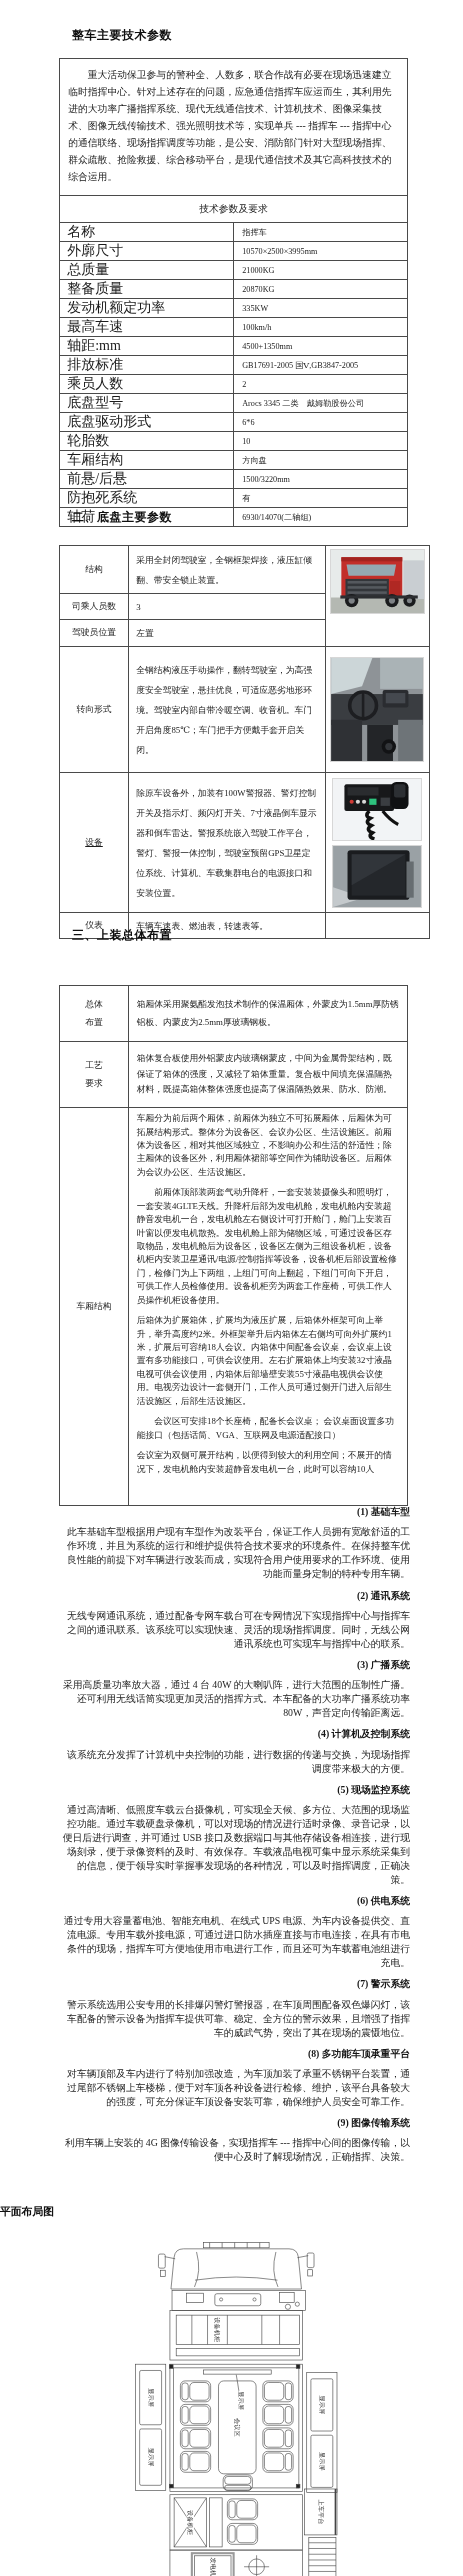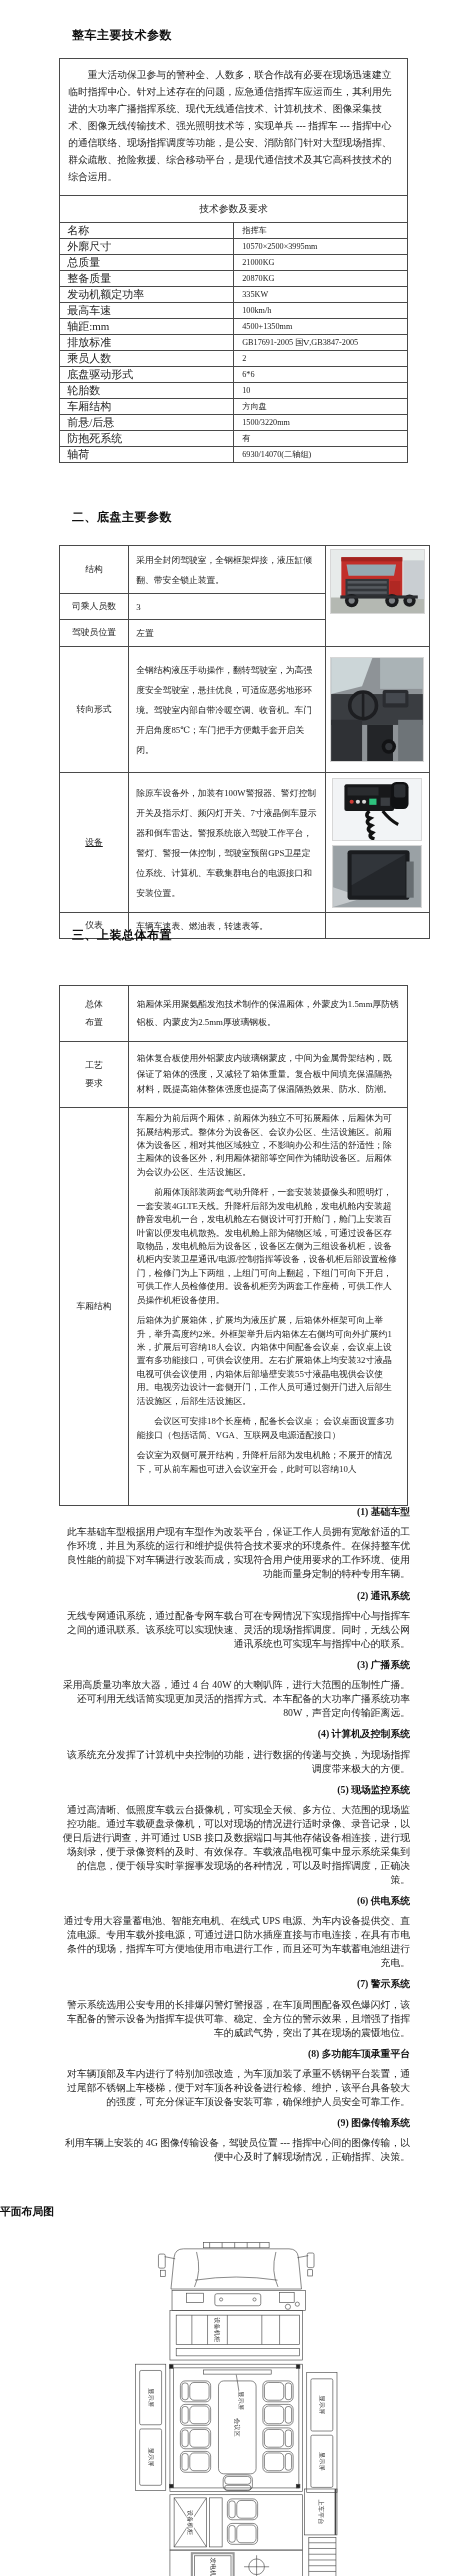--- a/index.html
+++ b/index.html
@@ -9,21 +9,21 @@
   .h-main{font-weight:bold;font-size:12px;color:#101010;letter-spacing:0.5px;}
   .h-center{width:464px;font-weight:bold;font-size:10.8px;color:#101010;}
 
   table{border-collapse:collapse;table-layout:fixed;}
   .dtab td{border:1px solid #4a4a4a;vertical-align:middle;overflow:hidden;}
 
   
   .t1{width:349px;}
   .t1 .intro-cell{font-size:9.8px;line-height:17px;padding:7.2px 8.2px;text-indent:2em;height:122px;vertical-align:top;}
   .t1 .hdr{height:24px;text-align:center;font-size:9.8px;}
-  .t1 .lab{width:164px;font-size:11px;padding:0 0 0 7.2px;height:15px;margin-left:23px;}
+  .t1 .lab{width:164px;font-size:14px;padding:0 0 0 7.2px;height:15px;margin-left:23px;}
   .t1 .val{font-size:8.2px;padding:0 0 0 8.2px;height:15px;}
 
   
   .t2{width:349px;}
   .t2 .lab{width:66px;text-align:center;font-size:8.8px;}
   .t2 .txt{width:182px;font-size:8.8px;line-height:20px;padding:1px 7.2px;vertical-align:middle;}
   .t2 .pic{width:98px;text-align:center;vertical-align:top;padding:3.1px 2.1px;}
 
   
   .t3{width:349px;}
@@ -85,20 +85,24 @@
           <td class="lab">轴距:mm</td>
           <td class="val">4500+1350mm</td>
         </tr>
     <tr>
           <td class="lab">排放标准</td>
           <td class="val">GB17691-2005 国Ⅴ,GB3847-2005</td>
         </tr>
     <tr>
           <td class="lab">乘员人数</td>
           <td class="val">2</td>
+        </tr>
+    <tr>
+          <td class="lab">底盘型号</td>
+          <td class="val">Arocs 3345 二类　戴姆勒股份公司</td>
         </tr>
     <tr>
           <td class="lab">底盘驱动形式</td>
           <td class="val">6*6</td>
         </tr>
     <tr>
           <td class="lab">轮胎数</td>
           <td class="val">10</td>
         </tr>
     <tr>
@@ -227,21 +231,21 @@
       <td class="lab" style="height:63px;"><span class="wrap2">工艺要求</span></td>
       <td class="txt" style="line-height:15.5px;">箱体复合板使用外铝蒙皮内玻璃钢蒙皮，中间为金属骨架结构，既保证了箱体的强度，又减轻了箱体重量。复合板中间填充保温隔热材料，既提高箱体整体强度也提高了保温隔热效果、防水、防潮。</td>
     </tr>
     <tr>
       <td class="lab" style="height:395px;">车厢结构</td>
       <td class="txt-long">
         <p>车厢分为前后两个厢体，前厢体为独立不可拓展厢体，后厢体为可拓展结构形式。整体分为设备区、会议办公区、生活设施区。前厢体为设备区，相对其他区域独立，不影响办公和生活的舒适性；除主厢体的设备区外，利用厢体裙部等空间作为辅助设备区。后厢体为会议办公区、生活设施区。</p>
         <p class="ind">前厢体顶部装两套气动升降杆，一套安装装摄像头和照明灯，一套安装4GLTE天线。升降杆后部为发电机舱，发电机舱内安装超静音发电机一台，发电机舱左右侧设计可打开舱门，舱门上安装百叶窗以便发电机散热。发电机舱上部为储物区域，可通过设备区存取物品，发电机舱后为设备区，设备区左侧为三组设备机柜，设备机柜内安装卫星通讯/电源/控制指挥等设备，设备机柜后部设置检修门，检修门为上下两组，上组门可向上翻起，下组门可向下开启，可供工作人员检修使用。设备机柜旁为两套工作座椅，可供工作人员操作机柜设备使用。</p>
         <p>后箱体为扩展箱体，扩展均为液压扩展，后箱体外框架可向上举升，举升高度约2米。外框架举升后内箱体左右侧均可向外扩展约1米，扩展后可容纳18人会议。内箱体中间配备会议桌，会议桌上设置有多功能接口，可供会议使用。左右扩展箱体上均安装32寸液晶电视可供会议使用，内箱体后部墙壁安装55寸液晶电视供会议使用。电视旁边设计一套侧开门，工作人员可通过侧开门进入后部生活设施区，后部生活设施区。</p>
         <p class="ind">会议区可安排18个长座椅，配备长会议桌；  会议桌面设置多功能接口（包括话筒、VGA、互联网及电源适配接口）</p>
-        <p>会议室为双侧可展开结构，升降杆后部为发电机舱；不展开的情况下，可从前车厢也可进入会议室开会，此时可以容纳10人</p>
+        <p>会议室为双侧可展开结构，以便得到较大的利用空间；不展开的情况下，发电机舱内安装超静音发电机一台，此时可以容纳10人</p>
       </td>
     </tr>
   </tbody>
     </table>
 
   <div class="sys abs" style="top:1498px;left:59px;height:703px;overflow:hidden;text-align:right;">
     <h4>(1) 基础车型</h4>
       <p>此车基础车型根据用户现有车型作为改装平台，保证工作人员拥有宽敞舒适的工作环境，并且为系统的运行和维护提供符合技术要求的环境条件。在保持整车优良性能的前提下对车辆进行改装而成，实现符合用户使用要求的工作环境、使用功能而量身定制的特种专用车辆。</p>
     <h4>(2) 通讯系统</h4>
       <p>无线专网通讯系统，通过配备专网车载台可在专网情况下实现指挥中心与指挥车之间的通讯联系。该系统可以实现快速、灵活的现场指挥调度。同时，无线公网通讯系统也可实现车与指挥中心的联系。</p>
@@ -251,21 +255,21 @@
       <p>该系统充分发挥了计算机中央控制的功能，进行数据的传递与交换，为现场指挥调度带来极大的方便。</p>
     <h4>(5) 现场监控系统</h4>
       <p>通过高清晰、低照度车载云台摄像机，可实现全天候、多方位、大范围的现场监控功能。通过车载硬盘录像机，可以对现场的情况进行适时录像、录音记录，以便日后进行调查，并可通过 USB 接口及数据端口与其他存储设备相连接，进行现场刻录，便于录像资料的及时、有效保存。车载液晶电视可集中显示系统采集到的信息，便于领导实时掌握事发现场的各种情况，可以及时指挥调度，正确决策。</p>
     <h4>(6) 供电系统</h4>
       <p>通过专用大容量蓄电池、智能充电机、在线式 UPS 电源、为车内设备提供交、直流电源。专用车载外接电源，可通过进口防水插座直接与市电连接，在具有市电条件的现场，指挥车可方便地使用市电进行工作，而且还可为车载蓄电池组进行充电。</p>
     <h4>(7) 警示系统</h4>
       <p>警示系统选用公安专用的长排爆闪警灯警报器，在车顶周围配备双色爆闪灯，该车配备的警示设备为指挥车提供可靠、稳定、全方位的警示效果，且增强了指挥车的威武气势，突出了其在现场的震慑地位。</p>
     <h4>(8) 多功能车顶承重平台</h4>
       <p>对车辆顶部及车内进行了特别加强改造，为车顶加装了承重不锈钢平台装置，通过尾部不锈钢上车楼梯，便于对车顶各种设备进行检修、维护，该平台具备较大的强度，可充分保证车顶设备安装可靠，确保维护人员安全可靠工作。</p>
     <h4>(9) 图像传输系统</h4>
-      <p>利用车辆上安装的 4G 图像传输设备，驾驶员位置 --- 指挥中心间的图像传输，以便中心及时了解现场情况，正确指挥、决策。</p>
+      <p>利用车辆上安装的 4G 图像传输设备，实现指挥车 --- 指挥中心间的图像传输，以便中心及时了解现场情况，正确指挥、决策。</p>
   </div>
 
   <div class="abs h-center" style="top:2205px;left:0;">平面布局图</div>
 
   <svg class="abs" style="top:2241px;left:125px;" width="235" height="355" viewBox="0 0 450 680">
     <defs>
       <g id="chair" stroke="#444" fill="#fff">
         <rect x="0" y="0" width="58" height="40" rx="9"></rect>
         <rect x="3" y="4" width="12" height="32" rx="5"></rect>
         <rect x="18" y="3" width="37" height="34" rx="8"></rect>

